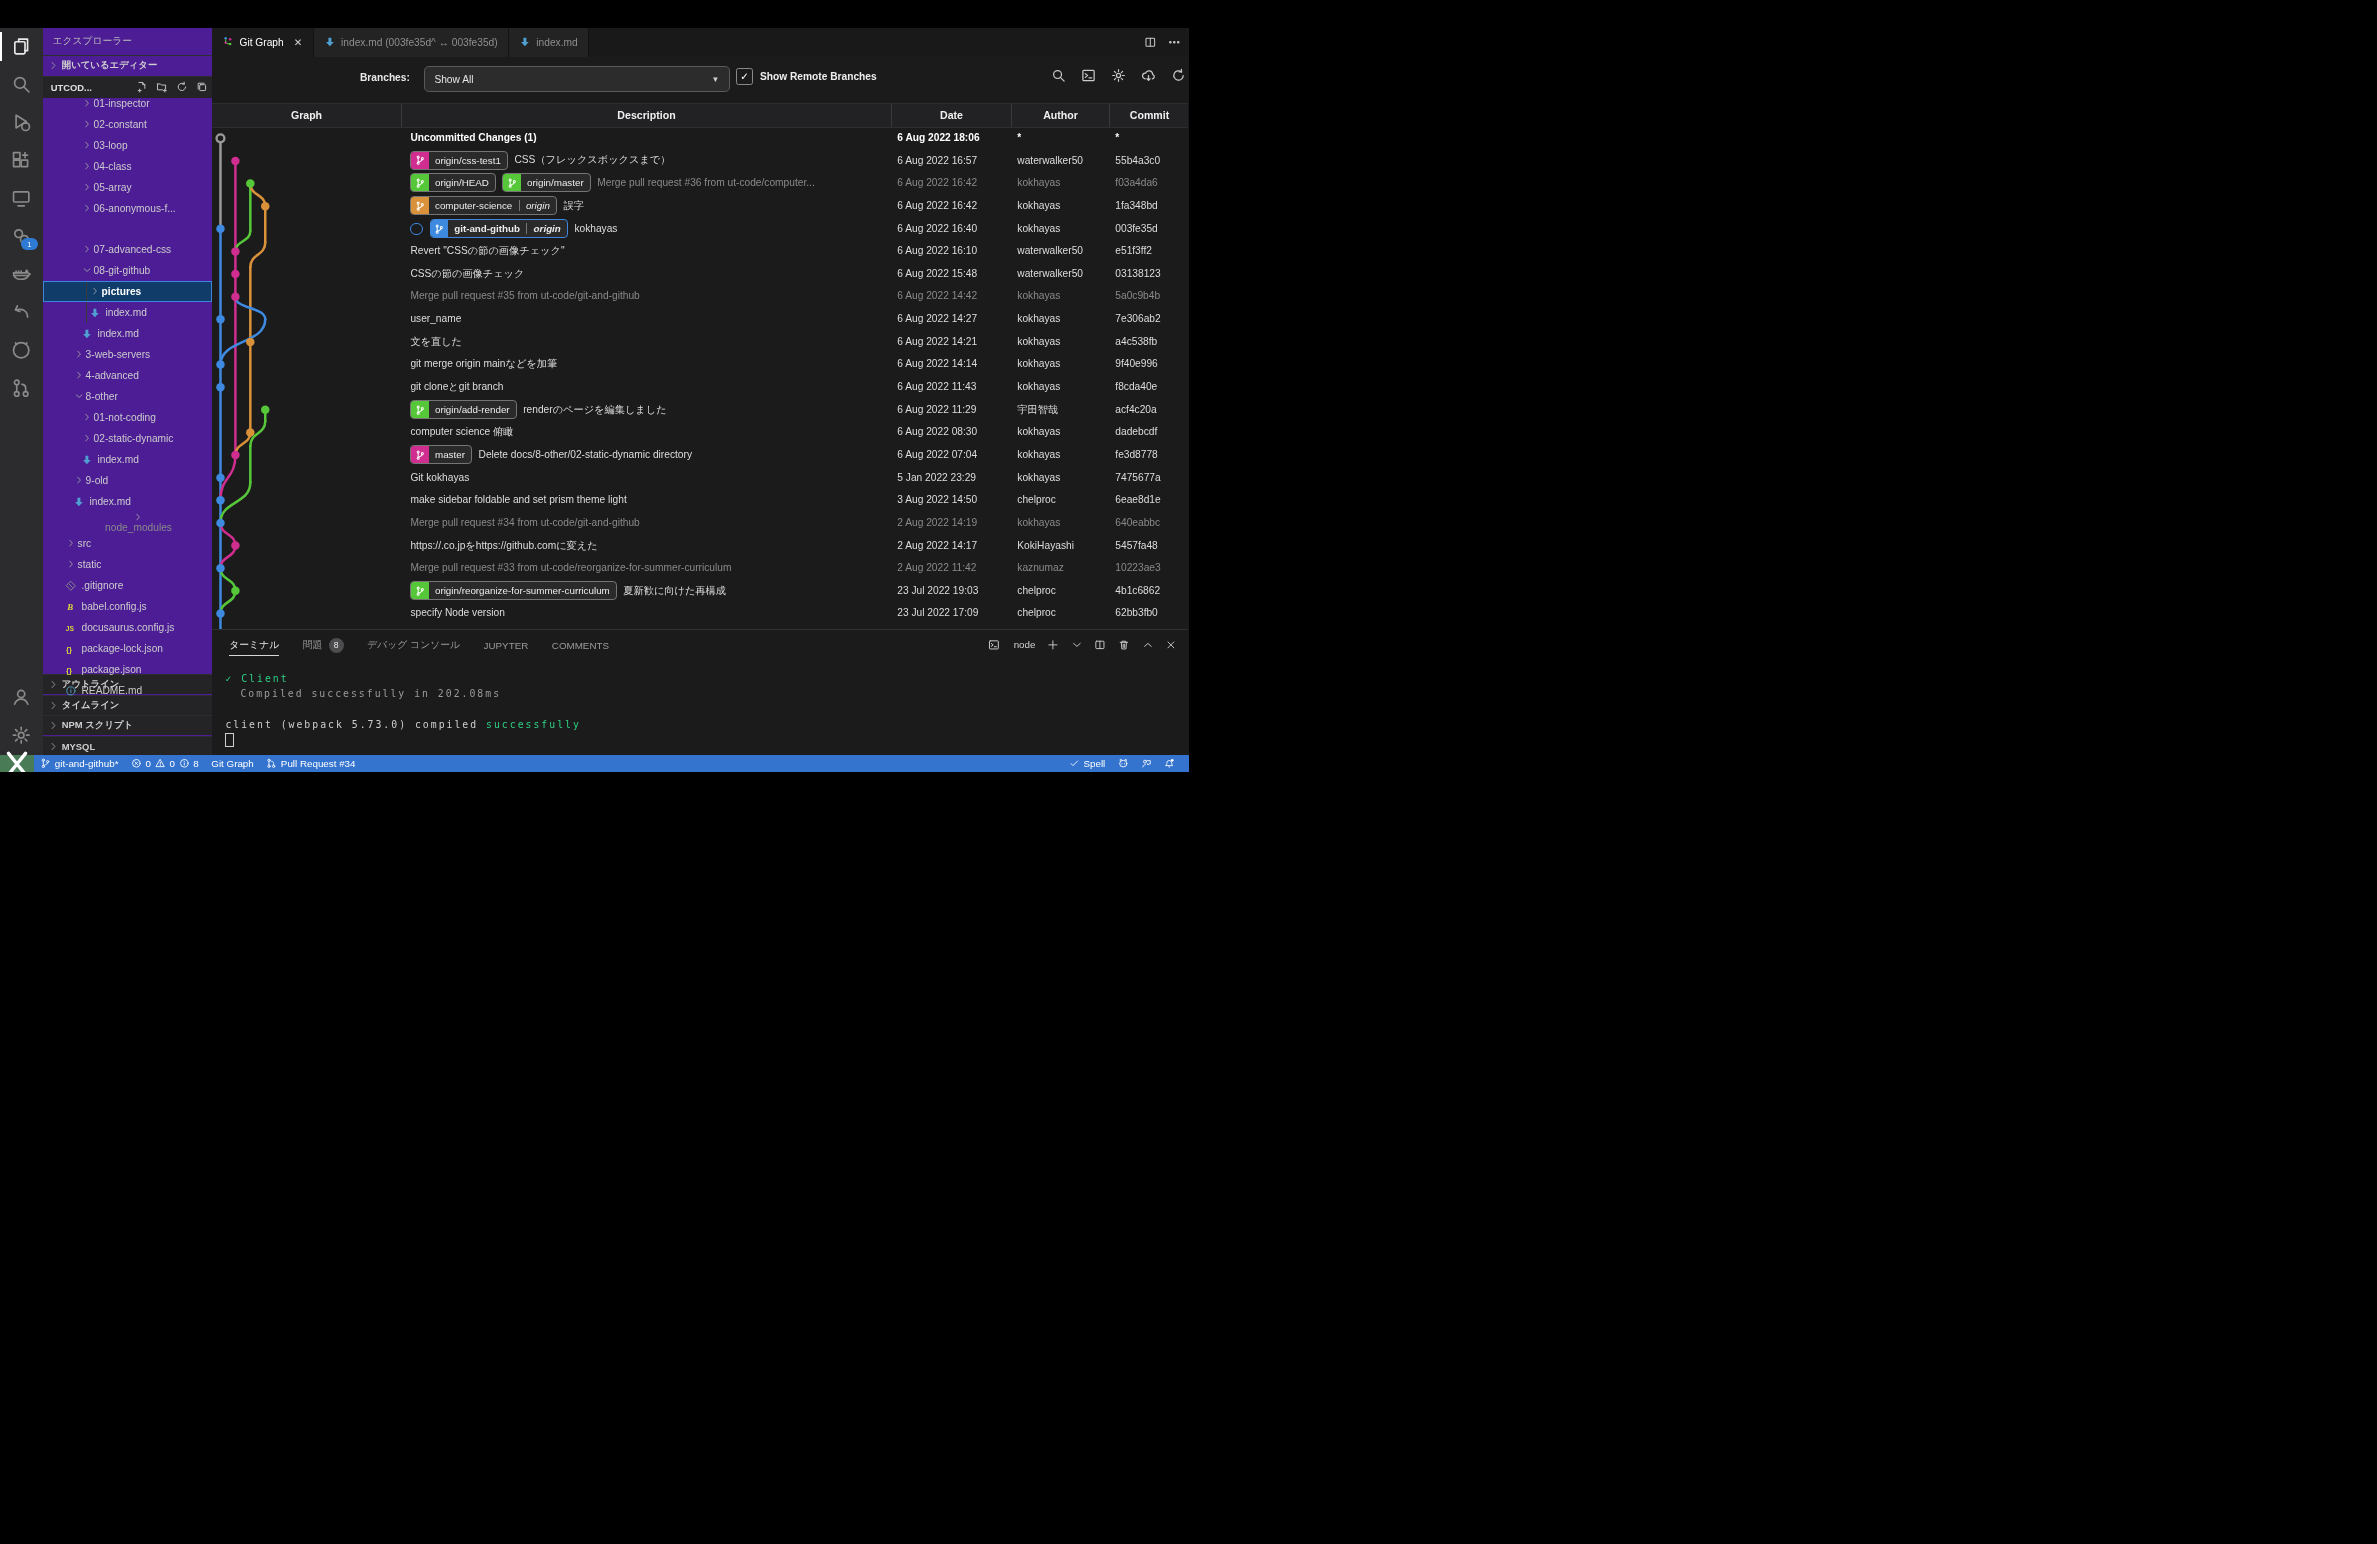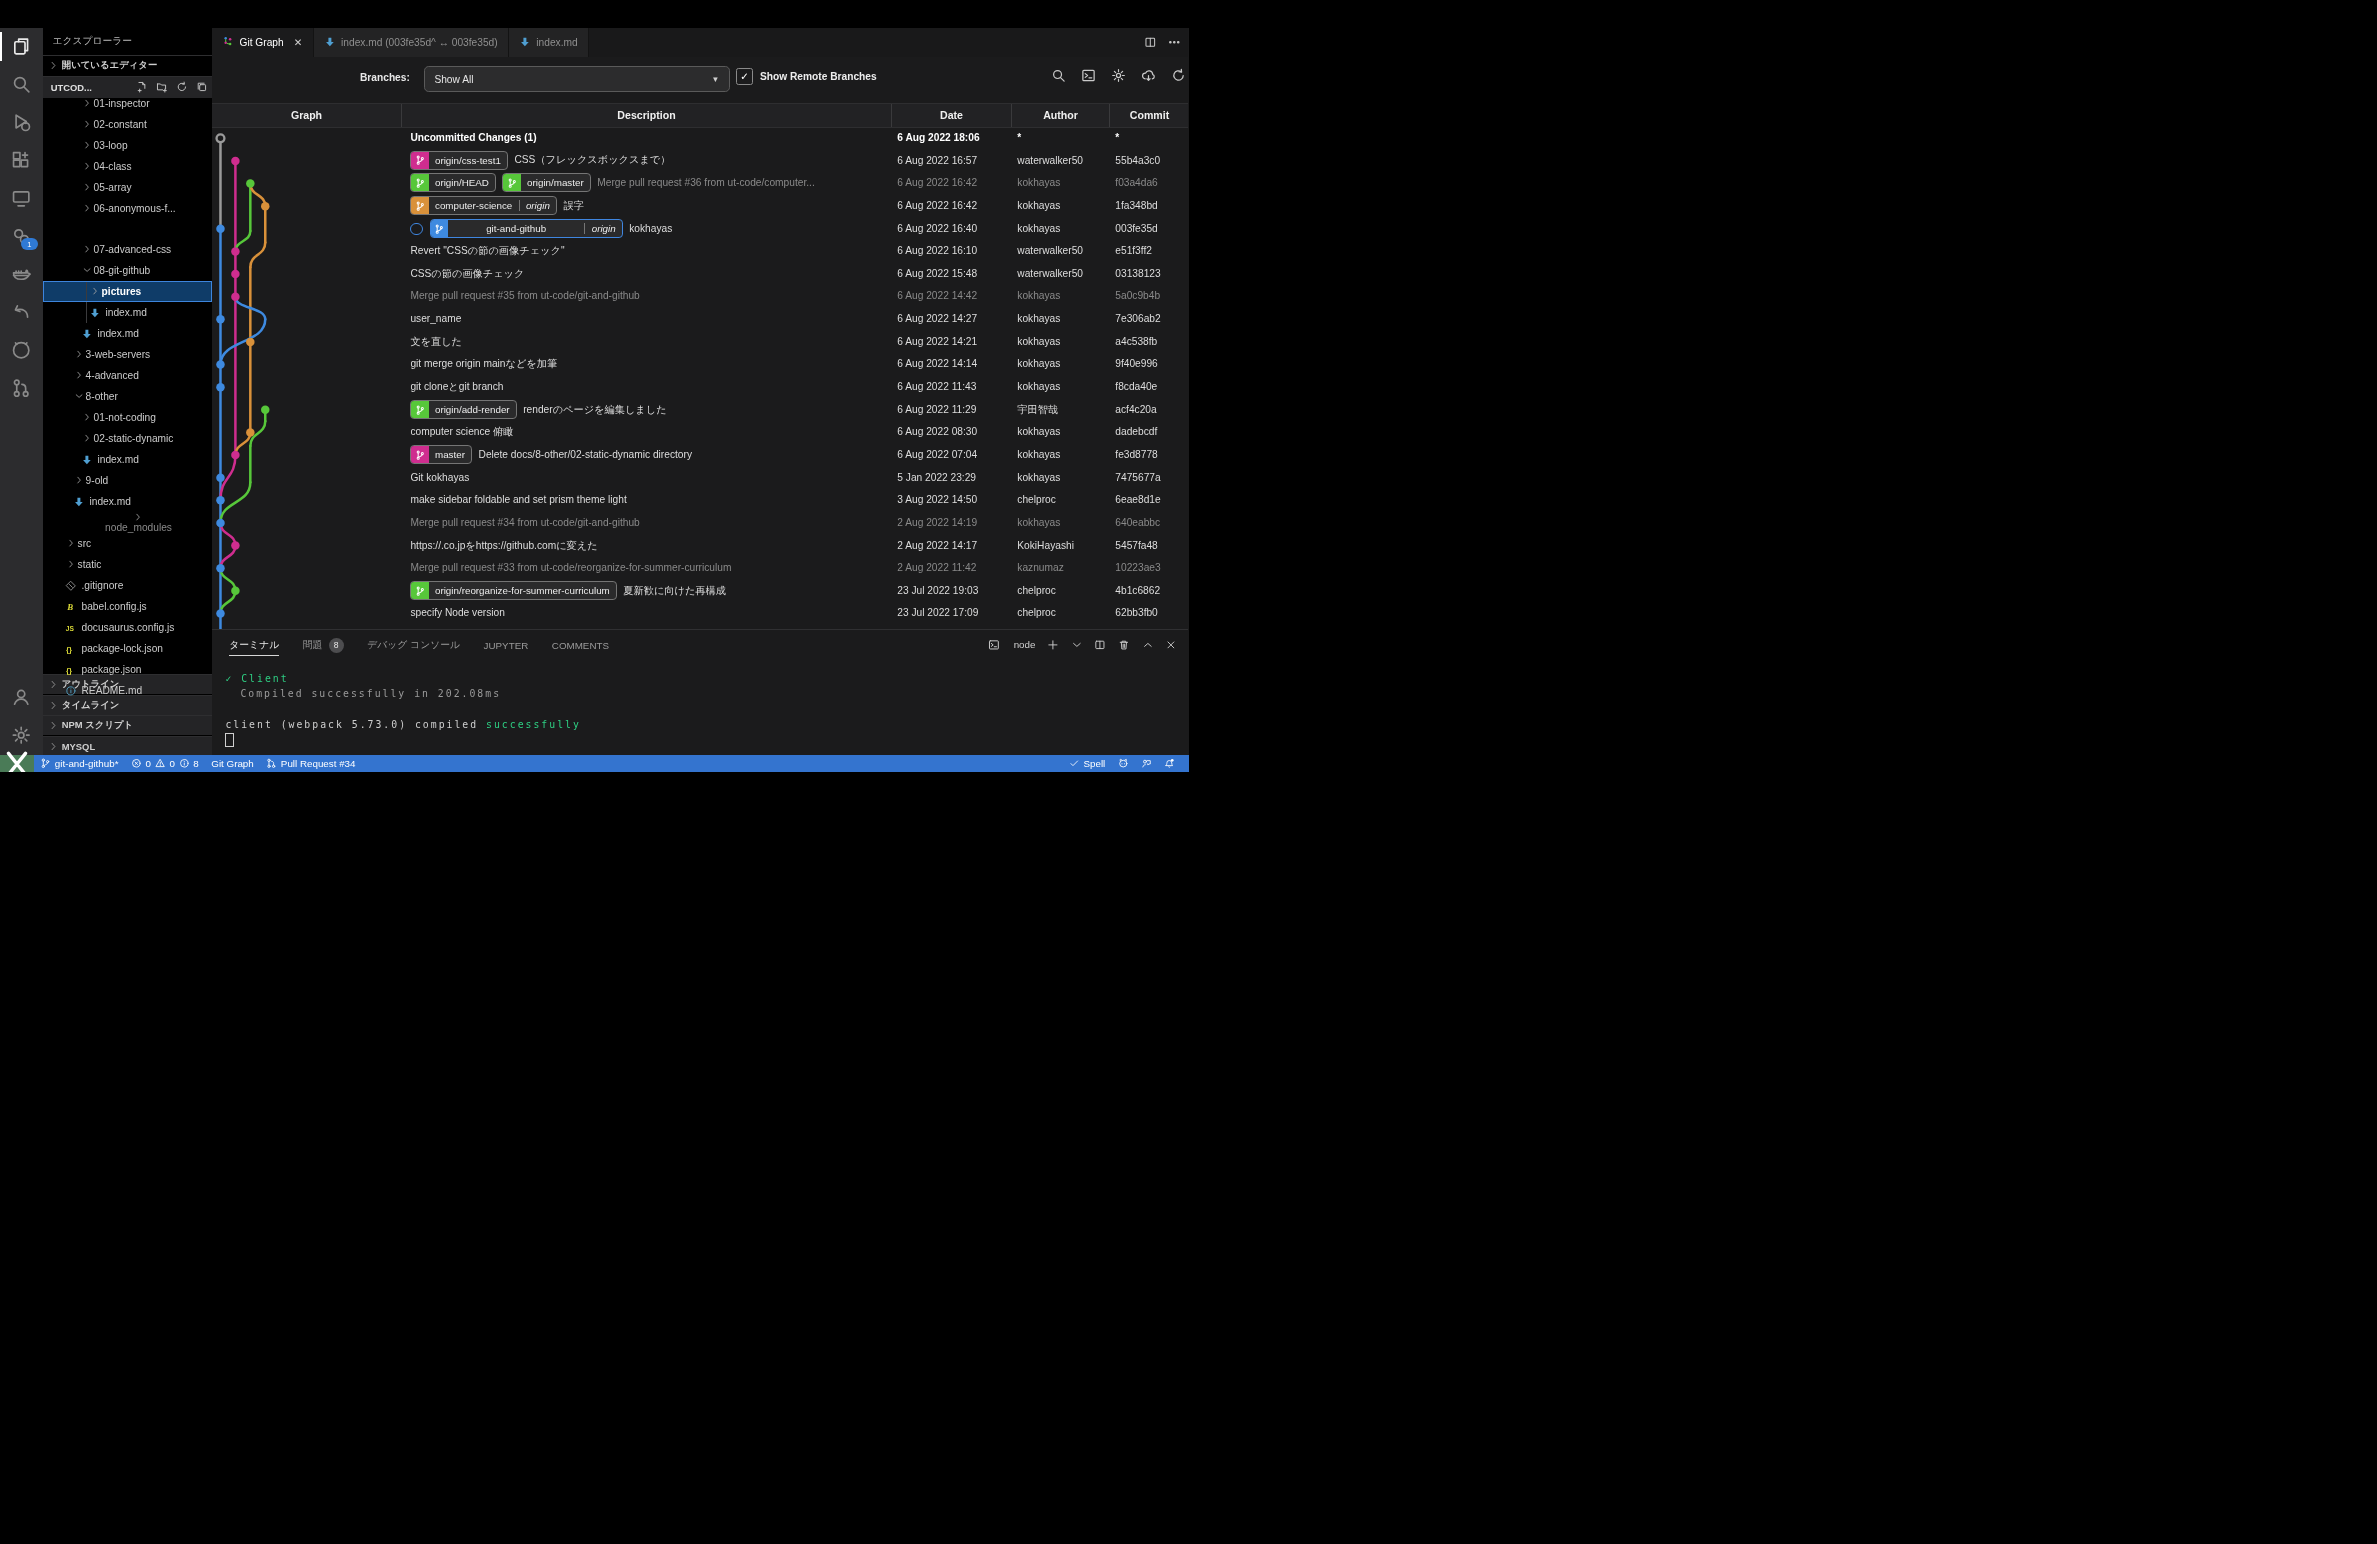--- a/index.html
+++ b/index.html
@@ -13,21 +13,21 @@
   
   #activitybar{left:0;top:27.5px;width:43px;height:727px;background:#2c2c2e;display:flex;flex-direction:column;}
   .ab-item{position:relative;width:43px;height:38px;display:flex;align-items:center;justify-content:center;color:#8a8a8a;}
   .ab-item.active{color:#e9e9e9;}
   .ab-item.active:before{content:"";position:absolute;left:0;top:4.7px;bottom:4.7px;width:1.6px;background:#fff;}
   .ab-item svg{width:20.4px;height:20.4px;}
   .ab-badge{position:absolute;right:5.5px;bottom:5.5px;min-width:11.8px;height:11.8px;border-radius:6.3px;background:#2f7ad5;
             color:#fff;font-size:7.5px;display:flex;align-items:center;justify-content:center;padding:0 2.4px;}
   #ab-bottom{margin-top:auto;}
   
-  #sidebar{left:43px;top:27.5px;width:169px;height:817px;background:#000000;border-right:0.8px solid #161616;overflow:hidden;}
+  #sidebar{left:43px;top:27.5px;width:169px;height:817px;background:#4c1d95;border-right:0.8px solid #161616;overflow:hidden;}
   #sb-header{height:27.5px;display:flex;align-items:center;padding:0 9.4px;color:#bbbbbb;font-size:9.8px;}
   #sb-header .sp{flex:1;}
   .sb-section{height:19.7px;display:flex;align-items:center;gap:3.1px;padding:0 4.7px;font-weight:bold;color:#cfcfcf;
               border-top:0.8px solid #2e2e30;font-size:9.4px;}
   .sb-section .chev{width:11px;color:#9a9a9a;}
   #sb-workspace{display:flex;align-items:center;gap:3.1px;height:21px;padding:0 4.7px;border-top:0.8px solid #2e2e30;background:#242426;position:relative;z-index:3;}
   #sb-workspace .wname{font-weight:bold;color:#e0e0e0;font-size:9.4px;}
   #sb-workspace .wicons{margin-left:auto;display:flex;gap:7.9px;color:#c5c5c5;}
   #sb-workspace .wicons svg{width:11.8px;height:11.8px;}
   #tree{position:relative;z-index:1;margin-top:-4.7px;}
@@ -70,21 +70,21 @@
   .crow .desc{display:flex;align-items:center;padding-left:9.4px;overflow:hidden;white-space:nowrap;}
   .crow .dt,.crow .au,.crow .hs{padding-left:6.3px;white-space:nowrap;overflow:hidden;}
   .crow.dim .desc-text,.crow.dim .dt,.crow.dim .au,.crow.dim .hs{color:#8a8a8a;}
   .crow.bold{font-weight:bold;color:#fff;}
   .badge{display:inline-flex;align-items:center;height:17.3px;border:0.8px solid #757575;border-radius:3.9px;background:#2a2a2b;margin-right:6.3px;overflow:hidden;flex:none;}
   .badge .bic{width:17.3px;height:17.3px;display:flex;align-items:center;justify-content:center;}
   .badge .bic svg{width:10.2px;height:10.2px;}
   .badge .bseg{padding:0 6.3px;font-size:9.8px;color:#ececec;}
   .badge .borigin{border-left:0.8px solid #757575;font-style:italic;}
   .badge.current{border:1.2px solid #3f86e0;}
-  .badge.current .bseg{font-weight:normal;margin-left:32px;}
+  .badge.current .bseg{font-weight:bold;}
   .radio{width:10.2px;height:10.2px;border:1.6px solid #3f86e0;border-radius:50%;margin-right:7px;flex:none;}
   
   #terminal{left:212px;top:629px;width:976px;height:126px;background:#1b1b1c;border-top:0.8px solid #303032;}
   #term-tabs{position:absolute;left:17.3px;top:0;height:30px;display:flex;align-items:center;gap:23.6px;color:#9a9a9a;font-size:9.8px;}
   .term-tab{display:flex;align-items:center;gap:6.3px;height:100%;position:relative;}
   .term-tab.active{color:#e8e8e8;}
   .term-tab.active:after{content:"";position:absolute;left:0;right:0;bottom:3.9px;height:1.2px;background:#d7d7d7;}
   .pbadge{min-width:15px;height:15px;border-radius:7.9px;background:#4d4d4f;color:#e8e8e8;font-size:8.6px;display:flex;align-items:center;justify-content:center;}
   #term-actions{position:absolute;right:11px;top:0;height:30px;display:flex;align-items:center;gap:11.8px;color:#c9c9c9;}
   #term-actions svg{width:11.8px;height:11.8px;}

